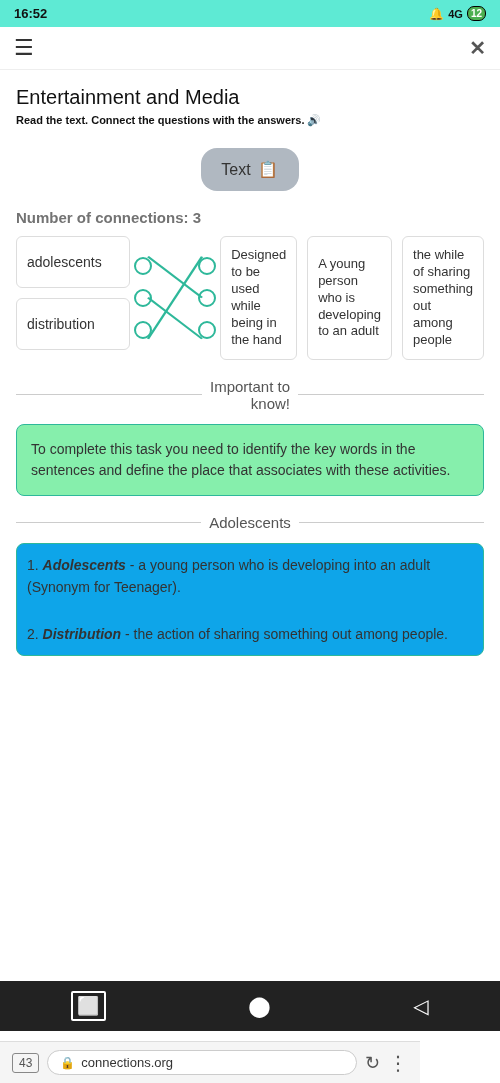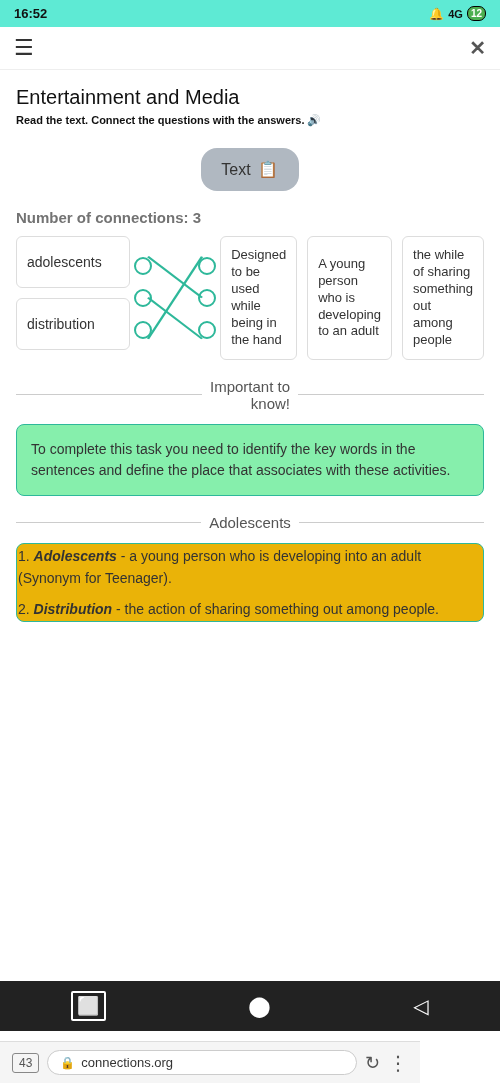--- a/index.html
+++ b/index.html
@@ -216,25 +216,25 @@
       font-size: 14px;
       line-height: 1.5;
       color: #333;
       background: #86efac;
       margin-bottom: 18px;
     }
 
     .explanation-box {
       border: 1.5px solid #2eb89a;
       border-radius: 8px;
-      padding: 1px;
+      padding: 10px;
       font-size: 14px;
       line-height: 1.6;
       color: #333;
-      background: #eab308;
+      background: #0ea5e9;
       margin-bottom: 0;
     }
 
     .explanation-box .term {
       font-weight: bold;
       font-style: italic;
     }
 
     
     .browser-bar {
@@ -404,21 +404,21 @@
     <div class="divider-line"></div>
     <span class="divider-label">Adolescents</span>
     <div class="divider-line"></div>
   </div>
 
   <div class="explanation-box">
     <p>
       <span>1.</span>
       <span class="term">Adolescents</span><span> - a young person who is developing into an adult (Synonym for Teenager).</span>
     </p>
-    <p style="margin-top:8px;">
+    <p style="margin-top:24px;">
       <span>2.</span>
       <span class="term">Distribution</span><span> - the action of sharing something out among people.</span>
     </p>
   </div>
 
   <div style="height: 110px;"></div>
 </div>
 
 <div class="android-nav">
   <span style="font-size:18px; border: 2px solid #fff; padding: 2px 4px; border-radius:2px;">⬜</span>

